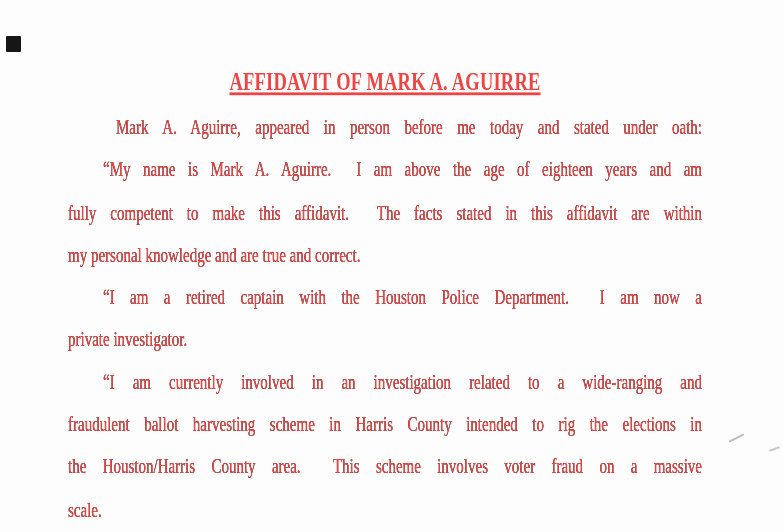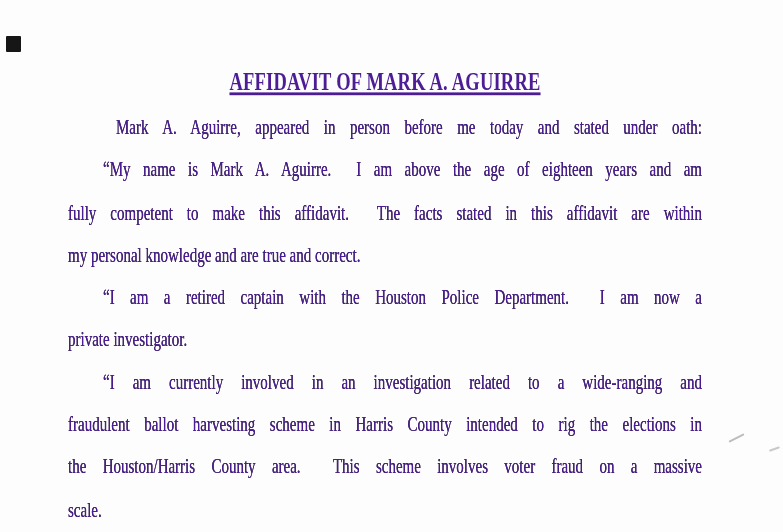--- a/index.html
+++ b/index.html
@@ -4,21 +4,21 @@
 <style>
   html,body{margin:0;padding:0;}
   body{
     width:783px;height:532px;
     background:#ffffff;
     font-family:"Liberation Serif","DejaVu Serif",serif;
     overflow:hidden;
   }
   .page{
     position:relative;width:783px;height:532px;
-    background:#fdfdfd;color:#4c1d95;
+    background:#fdfdfd;color:#ef4444;
   }
   
   .scale-wrap{
     position:absolute;top:0;left:0;width:783px;
     transform:scaleY(1.4);transform-origin:top left;
   }
   .column{
     margin-left:68px;width:634px;padding-top:47px;
   }
   .doc-title{

